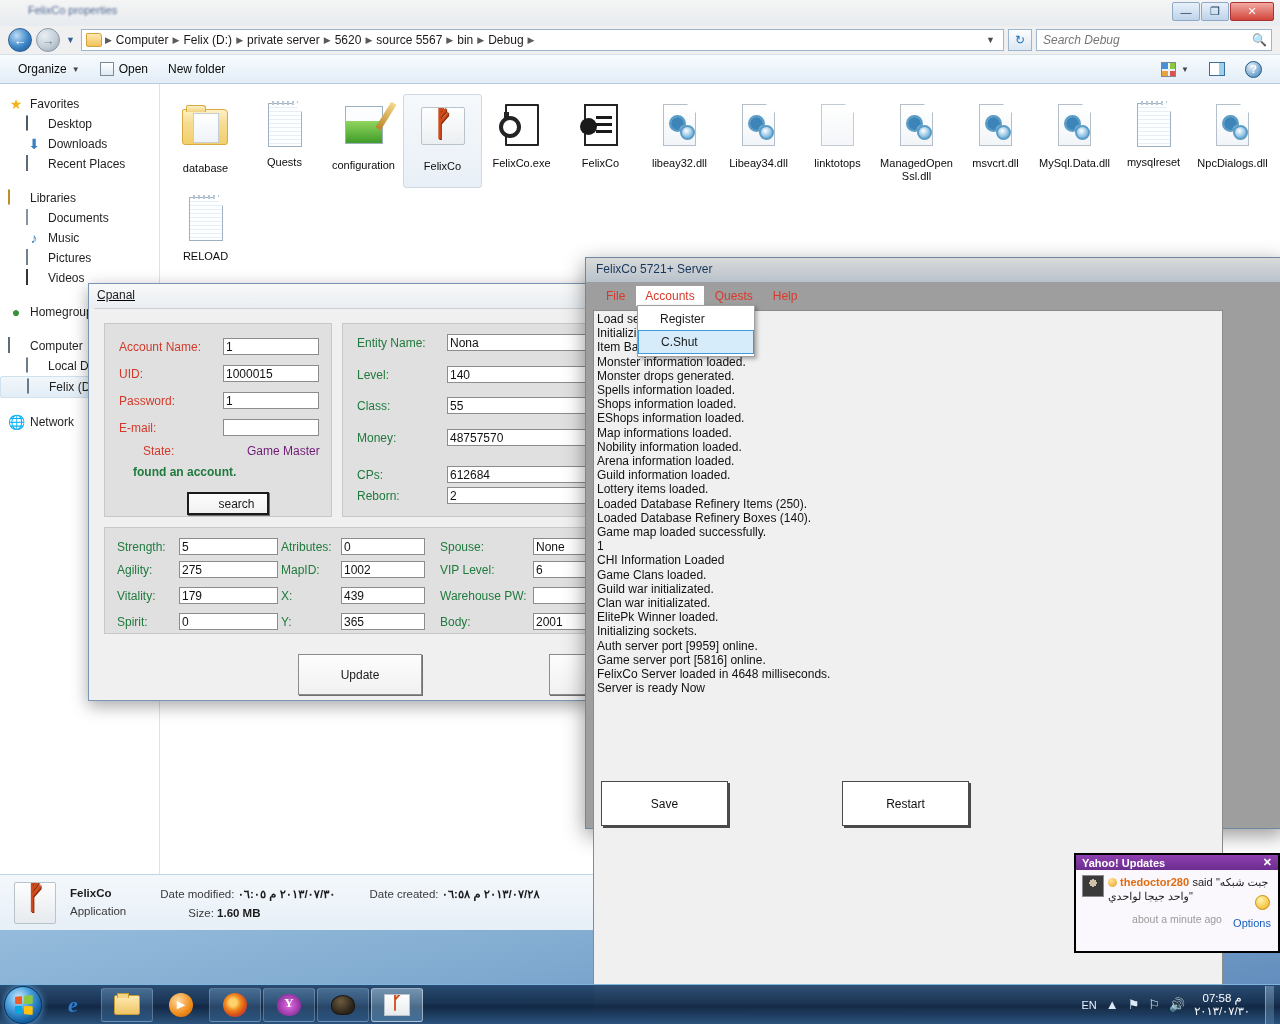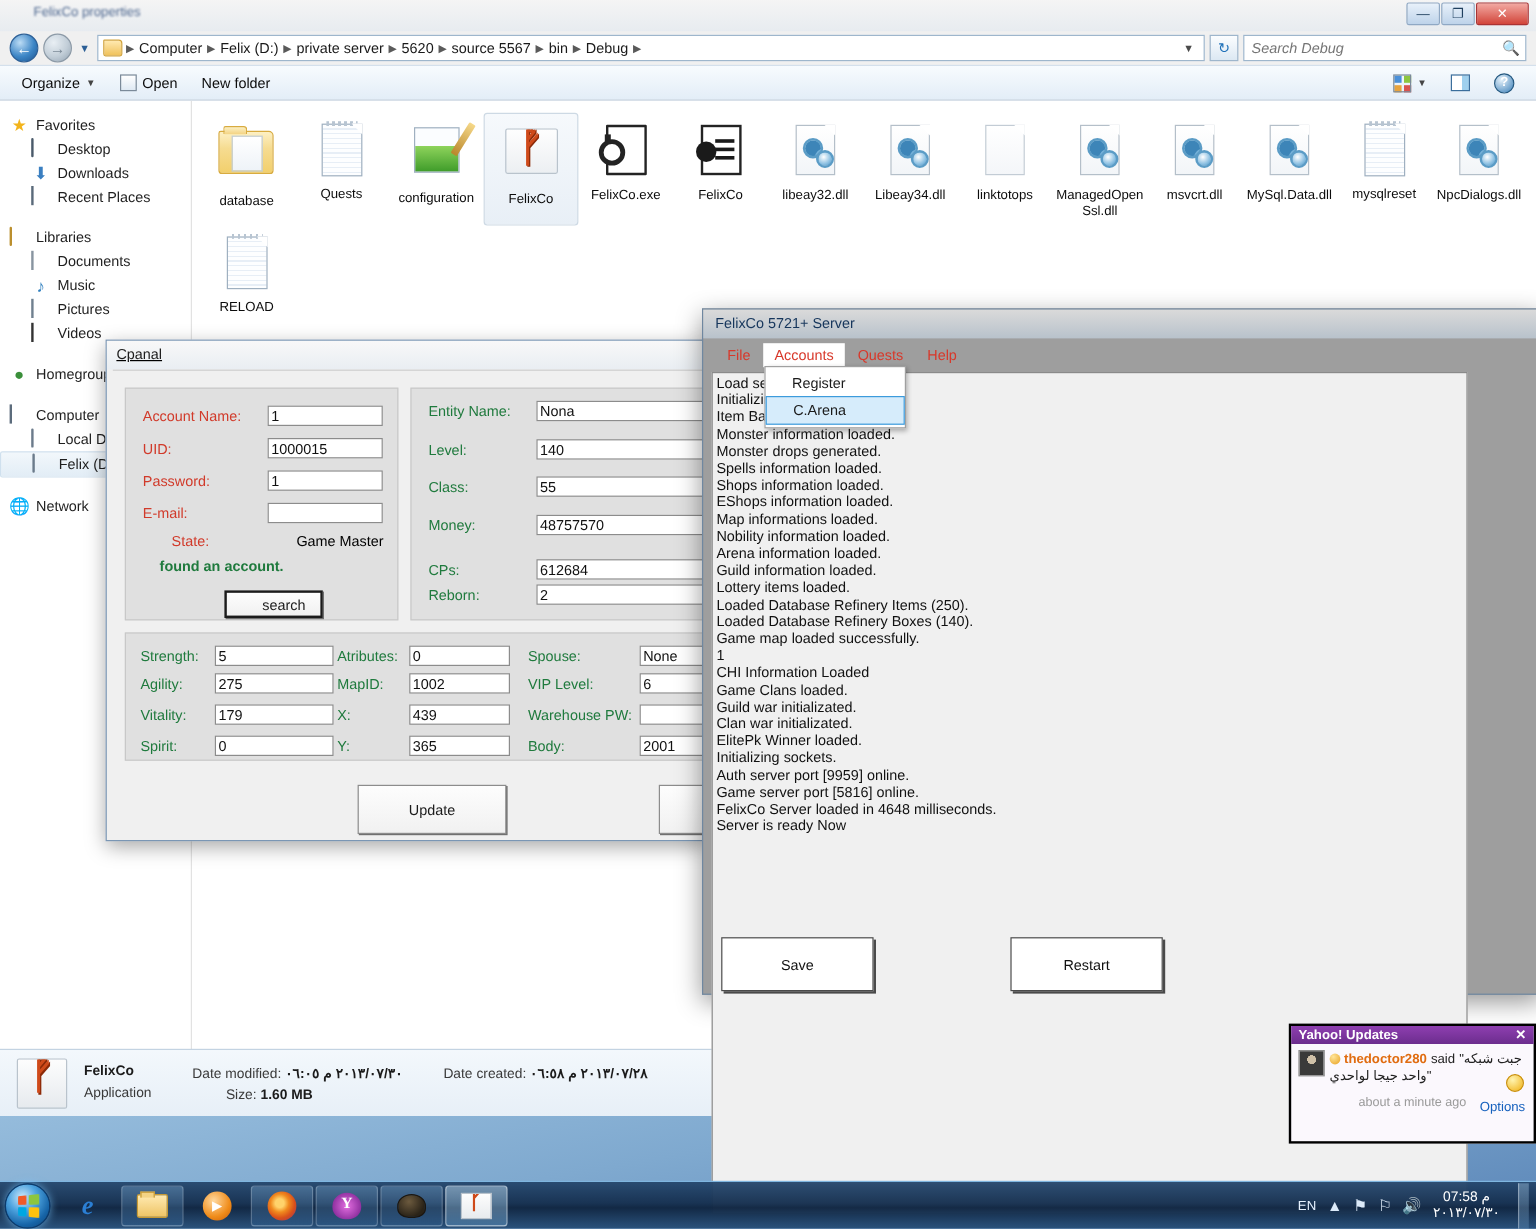--- a/index.html
+++ b/index.html
@@ -284,21 +284,21 @@
   .cp-g2 { left:248px; top:14px; width:300px; height:194px; }
   .cp-g3 { left:10px; top:218px; width:538px; height:107px; }
   .cp-row { position:absolute; display:flex; align-items:center; }
   .cp-lbl-red { color:#d13a2a; font-size:12px; }
   .cp-lbl-grn { color:#1f7a3d; font-size:12px; }
   .cp-inp {
     background:#fff; border:1px solid #8c8c8c; height:17px; font-size:12px;
     padding:0 2px; color:#111; font-family:"Liberation Sans",sans-serif;
     outline:none;
   }
-  .cp-static { font-size:12px; color:#000000; }
+  .cp-static { font-size:12px; color:#701a75; }
   .cp-found { color:#1f7a3d; font-weight:bold; font-size:12px; }
   .cp-btn {
     background:linear-gradient(to bottom,#fdfdfd,#f1f1f1);
     border:1px solid #8c8c8c; box-shadow: 1px 1px 0 #707070;
     font-size:12px; color:#1b1b1b; font-family:"Liberation Sans",sans-serif;
     display:flex;align-items:center;justify-content:center;
   }
   .cp-btn.primary { border:2px solid #1b1b1b;padding-left:17px; }
 
   
@@ -872,21 +872,21 @@
 Server is ready Now</div>
 
   <div class="sv-buttons">
     <div class="sv-btn" style="left:8px; width:127px;">Save</div>
     <div class="sv-btn" style="left:249px; width:127px;">Restart</div>
   </div>
 </div>
 
 <div class="sv-dropdown">
   <div class="sv-dditem">Register</div>
-  <div class="sv-dditem hl">C.Arena</div>
+  <div class="sv-dditem hl">C.Shut</div>
 </div>
 
 <div id="yahoo">
   <div class="y-title">
     <span>Yahoo! Updates</span>
     <span class="y-close">✕</span>
   </div>
   <div class="y-body">
     <div class="y-avatar"></div>
     <div>

